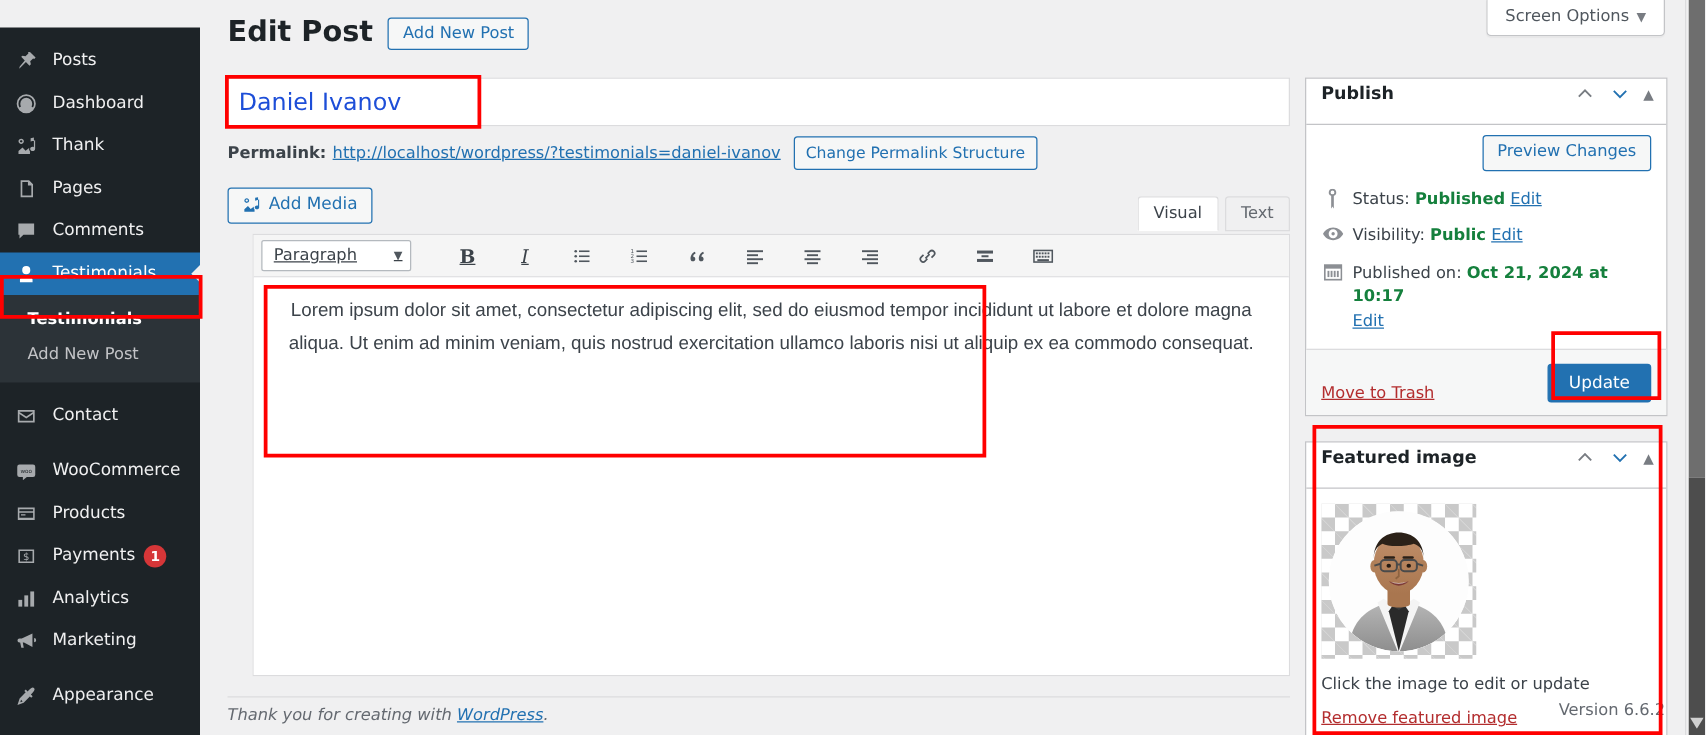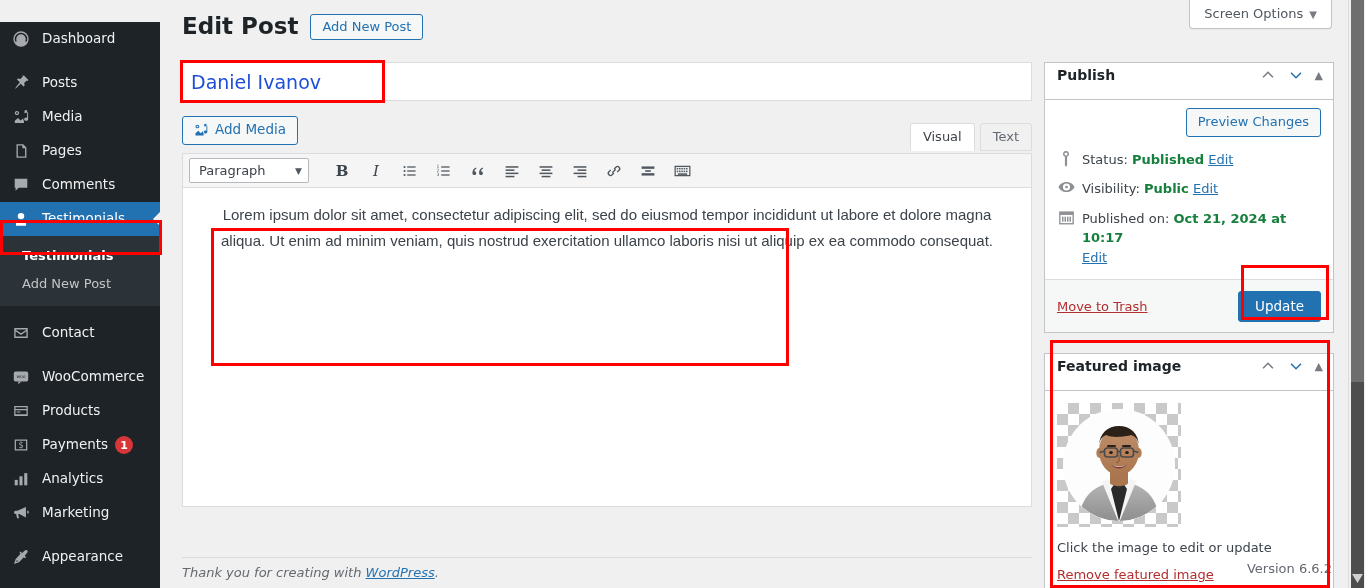--- a/index.html
+++ b/index.html
@@ -109,39 +109,39 @@
   #wp-content-media-buttons { margin-top: 15px; }
   .insert-media {
     display: inline-flex; align-items: center; gap: 6px;
     background: #f6f7f7; border: 1px solid #2271b1; color: #2271b1;
     border-radius: 3px; padding: 5px 11px 6px 10px; font-size: 13.5px;
     line-height: 1; cursor: pointer;
   }
   .insert-media svg { fill: #2271b1; display: block; }
 
   
-  #postdivrich { margin-top: 8px; position: relative; }
+  #postdivrich { margin-top: 8px; position: relative; margin-left: 20px; }
   .wp-editor-tabs {
     position: absolute; right: 0; top: -30px; display: flex;
   }
   .wp-switch-editor {
     background: #f0f0f1; border: 1px solid #dcdcde; border-bottom-color: #dcdcde;
     color: #646970; font-size: 13px; padding: 5px 12px 6px 12px;
     margin-left: 5px; cursor: pointer; border-radius: 3px 3px 0 0;
   }
   .wp-switch-editor.active {
     background: #fff; border-bottom-color: #fff; color: #3c434a;
   }
   #wp-content-editor-container {
     border: 1px solid #dcdcde; background: #fff;
   }
   .mce-toolbar {
-    display: flex; align-items: center; gap: 4px;
+    display: flex; align-items: center; gap: 16px;
     background: #f5f5f5; border-bottom: 1px solid #dcdcde;
-    padding: 4px 6px; height: 34px;
+    padding: 4px 6px; height: 34px; text-decoration: underline;
   }
   .mce-select {
     display: inline-flex; align-items: center; justify-content: space-between;
     width: 120px; height: 25px; background: #fff; border: 1px solid #b4b9be;
     border-radius: 2px; padding: 0 6px 0 9px; font-size: 13px;
     color: #3c434a; cursor: pointer; margin-right: 14px;
   }
   .mce-select .caret { font-size: 9px; color: #50575e; }
   .mce-btn {
     width: 30px; height: 26px; display: inline-flex;
@@ -197,21 +197,21 @@
   }
   .misc-pub {
     display: flex; align-items: flex-start; gap: 7px;
     padding: 4px 0 6px 0; font-size: 13px; color: #3c434a; line-height: 1.5;
   }
   .misc-pub .dash { color: #8c8f94; flex: 0 0 18px; display: flex; justify-content: center; padding-top: 1px; }
   .misc-pub .dash svg { fill: #8c8f94; display: block; }
   .misc-pub b { font-weight: bold; color: #15803d; }
   .misc-pub a, .link-blue { color: #2271b1; text-decoration: underline; cursor: pointer; }
   #major-publishing-actions {
-    display: flex; align-items: center; justify-content: space-between;
+    display: flex; align-items: flex-end; justify-content: space-between;
     border-top: 1px solid #dcdcde; background: #f6f7f7;
     padding: 10px 12px; height: 53px;
   }
   .delete-link { color: #b32d2e; text-decoration: underline; font-size: 13px; cursor: pointer; }
   .btn-primary {
     background: #2271b1; border: 1px solid #2271b1; color: #fff;
     border-radius: 3px; padding: 6px 16px 7px 16px; font-size: 13.5px;
     line-height: 1.2; cursor: pointer;
   }
 
@@ -262,45 +262,45 @@
     position: absolute; border: 3px solid #ff0000; pointer-events: none; z-index: 50;
   }
 </style>
 </head>
 <body>
 
 <div id="screen">
 
   <div id="adminmenu">
 
+    <div class="menu-item gap">
+      <span class="mi-icon">
+        <svg width="18" height="18" viewBox="0 0 20 20">
+            <path d="M13.3 1.7 18.3 6.7l-1.2 1.2-1-.4-2.6 2.6.6 2.6-1.2 1.2-3.2-3.2-4.6 4.6-1.4 1.4.5-2 4.5-5.4-3.2-3.2L6.7 5l2.6.6 2.6-2.6-.4-1z"></path>
+          </svg>
+      </span>
+      <span class="mi-label">Posts</span>
+    </div>
+
     <div class="menu-item">
       <span class="mi-icon">
         <svg width="18" height="18" viewBox="0 0 20 20">
             <path d="M10 1.5a8.5 8.5 0 1 0 0 17 8.5 8.5 0 0 0 0-17zm0 1.6a6.9 6.9 0 0 1 6.9 6.9c0 1.2-.3 2.3-.9 3.3l-1.3-.8c.4-.8.6-1.6.6-2.5a5.3 5.3 0 0 0-10.6 0c0 .9.2 1.7.6 2.5l-1.3.8a6.8 6.8 0 0 1-.9-3.3A6.9 6.9 0 0 1 10 3.1zm3.3 3.1L8.8 9.3a1.4 1.4 0 0 0 1.6 2.3c.3-.2.5-.5.6-.8l2.3-4.6z"></path>
           </svg>
       </span>
       <span class="mi-label">Dashboard</span>
     </div>
 
-    <div class="menu-item gap">
-      <span class="mi-icon">
-        <svg width="18" height="18" viewBox="0 0 20 20">
-            <path d="M13.3 1.7 18.3 6.7l-1.2 1.2-1-.4-2.6 2.6.6 2.6-1.2 1.2-3.2-3.2-4.6 4.6-1.4 1.4.5-2 4.5-5.4-3.2-3.2L6.7 5l2.6.6 2.6-2.6-.4-1z"></path>
-          </svg>
-      </span>
-      <span class="mi-label">Posts</span>
-    </div>
-
     <div class="menu-item">
       <span class="mi-icon">
         <svg width="18" height="18" viewBox="0 0 20 20">
             <path d="M5.5 3.3c-1.3 0-2.4 1-2.4 2.3s1.1 2.3 2.4 2.3S7.9 6.9 7.9 5.6 6.8 3.3 5.5 3.3zm0 1.3c.6 0 1.1.4 1.1 1s-.5 1-1.1 1-1.1-.4-1.1-1 .5-1 1.1-1zM16.8 2.2v8.6c-.3-.2-.7-.3-1.1-.3-1.2 0-2.2.8-2.2 1.9s1 1.9 2.2 1.9 2.2-.8 2.2-1.9V4.6l-4 1.1V2.8l2.9-.6zM3.1 9.6v7.2h10.2v-2.4c-.5-.5-.8-1.1-.8-1.8 0-.4.1-.8.3-1.2L9.4 14 6.7 11l-3.6 3.2V9.6z"></path>
           </svg>
       </span>
-      <span class="mi-label">Media</span>
+      <span class="mi-label">Thank</span>
     </div>
 
     <div class="menu-item">
       <span class="mi-icon">
         <svg width="18" height="18" viewBox="0 0 20 20">
             <path d="M5 2.5h7.5L16 6v11.5H5V2.5zm1.5 1.5v12h8V7h-3V4h-5z"></path>
           </svg>
       </span>
       <span class="mi-label">Pages</span>
     </div>
@@ -411,20 +411,25 @@
       <span id="page-title">Edit Post</span>
       <span class="page-title-action">Add New Post</span>
     </div>
 
     <div id="post-body-content">
 
       <div id="titlediv">
         <input id="title" type="text" value="Daniel Ivanov" placeholder="Add title" style="">
       </div>
 
+      <div id="edit-slug-box">
+        <span class="permalabel">Permalink:</span>
+        <span class="permalink-url" style="color:#2271b1;text-decoration:underline;cursor:pointer;">http://localhost/wordpress/?testimonials=daniel-ivanov</span>
+        <span class="btn-small">Change Permalink Structure</span>
+      </div>
 
       <div id="wp-content-media-buttons">
         <span class="insert-media">
           <span>
             <svg width="16" height="16" viewBox="0 0 20 20">
                 <path d="M5.5 3.3c-1.3 0-2.4 1-2.4 2.3s1.1 2.3 2.4 2.3S7.9 6.9 7.9 5.6 6.8 3.3 5.5 3.3zm0 1.3c.6 0 1.1.4 1.1 1s-.5 1-1.1 1-1.1-.4-1.1-1 .5-1 1.1-1zM16.8 2.2v8.6c-.3-.2-.7-.3-1.1-.3-1.2 0-2.2.8-2.2 1.9s1 1.9 2.2 1.9 2.2-.8 2.2-1.9V4.6l-4 1.1V2.8l2.9-.6zM3.1 9.6v7.2h10.2v-2.4c-.5-.5-.8-1.1-.8-1.8 0-.4.1-.8.3-1.2L9.4 14 6.7 11l-3.6 3.2V9.6z"></path>
               </svg>
           </span>
           <span>Add Media</span>
         </span>

